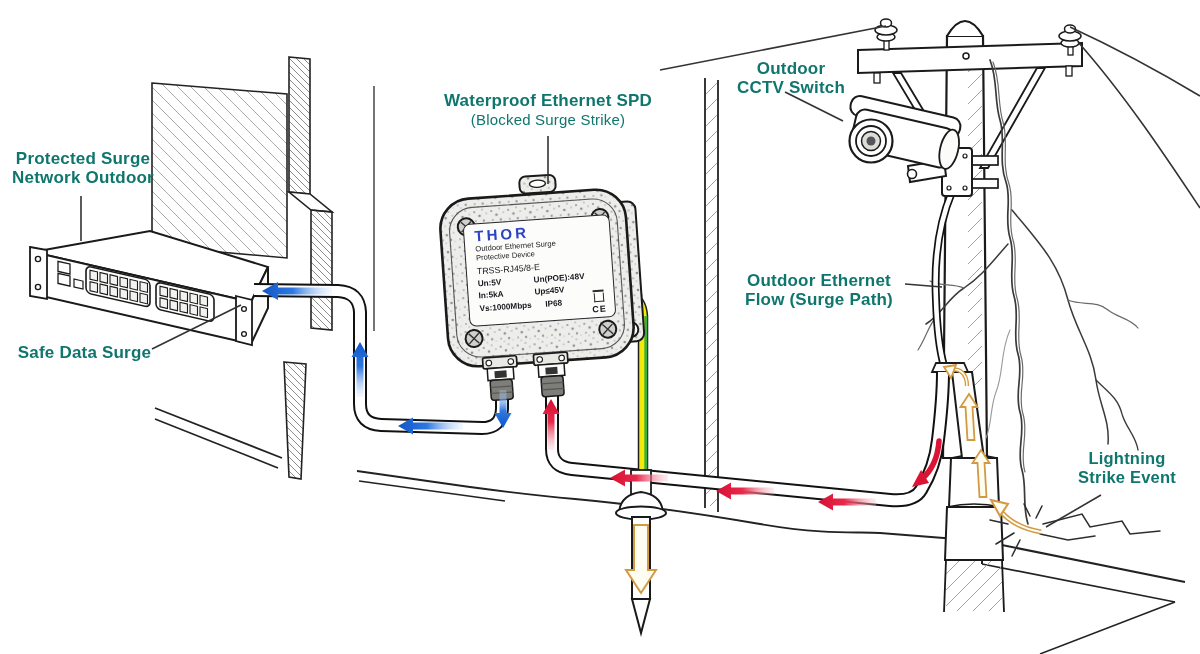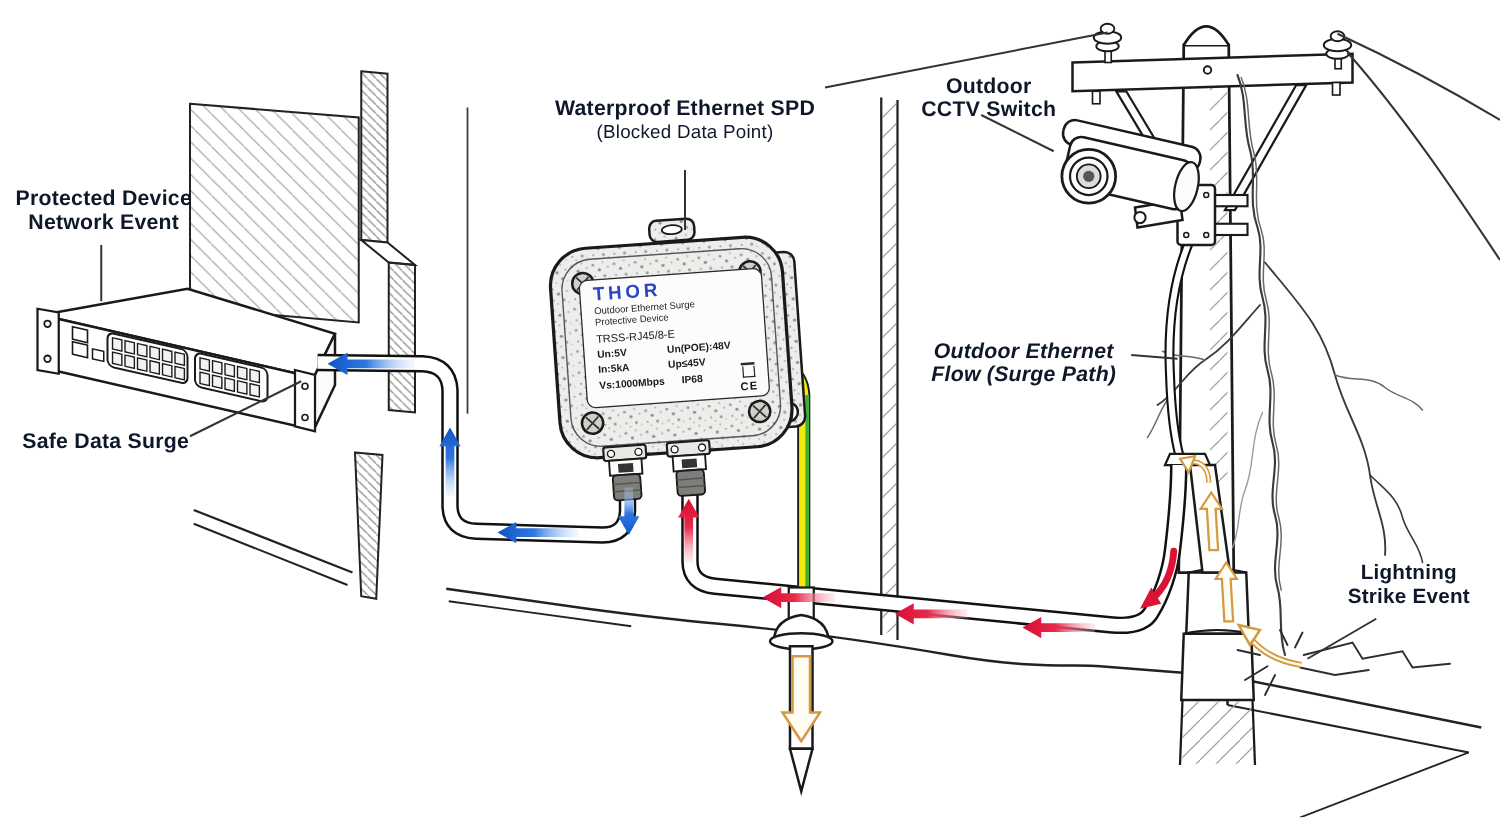--- a/index.html
+++ b/index.html
@@ -1,20 +1,20 @@
 <!DOCTYPE html>
 <html><head>
 <meta charset="utf-8">
 <style>
   html,body{margin:0;padding:0;background:#fff;}
   .stage{position:relative;width:1200px;height:654px;overflow:hidden;background:#fff;
          font-family:"Liberation Sans",sans-serif;color:#101010;}
   .stage svg{position:absolute;left:0;top:0;}
   .lbl{position:absolute;font-weight:bold;font-size:17px;line-height:19px;text-align:center;
-       color:#0f172a;letter-spacing:.2px;white-space:nowrap;}
+       color:#0f766e;letter-spacing:.2px;white-space:nowrap;}
   .lbl .sub{display:block;font-weight:normal;font-size:15px;}
   .lbl span{display:block;}
   
   .dev-label{position:absolute;left:466px;top:219px;width:147px;height:103px;background:#fcfcfa;
     border:1.6px solid #26262b;border-radius:7px;transform:rotate(-4deg);box-sizing:border-box;
     padding:4px 7px 3px 10px;}
   .brand{color:#2b43c4;font-weight:bold;font-size:15px;letter-spacing:3px;line-height:16px;}
   .desc{font-size:7.6px;line-height:8.8px;color:#1c1c22;margin-top:1px;}
   .model{font-size:8.8px;margin-top:3px;color:#15151c;}
   .spec{display:flex;font-size:8.2px;font-weight:bold;margin-top:3.2px;color:#17171e;}
@@ -351,39 +351,39 @@
     <path d="M81,196 L81,241"></path>
     <path d="M152,349 L241,305"></path>
     <path d="M548,136 L548,184"></path>
     <path d="M785,92 L843,121"></path>
     <path d="M905,284 L942,287"></path>
     <path d="M1101,495 L1046,527"></path>
   </g>
 </svg>
 
 <div class="lbl" style="left:0;top:149px;width:166px;">
-  <span>Protected Device</span>
-  <span>Network Event</span>
+  <span>Protected Surge</span>
+  <span>Network Outdoor</span>
 </div>
 
 <div class="lbl" style="left:12px;top:343px;width:145px;">
   <span>Safe Data Surge</span>
 </div>
 
-<div class="lbl" style="left:427px;top:77px;width:242px;">
+<div class="lbl" style="left:427px;top:91px;width:242px;">
   <span>Waterproof Ethernet SPD</span>
-  <span class="sub">(Blocked Data Point)</span>
+  <span class="sub">(Blocked Surge Strike)</span>
 </div>
 
 <div class="lbl" style="left:700px;top:59px;width:182px;">
   <span>Outdoor</span>
   <span>CCTV Switch</span>
 </div>
 
-<div class="lbl" style="left:710px;top:271px;width:218px;font-style:italic;">
+<div class="lbl" style="left:710px;top:271px;width:218px;">
   <span>Outdoor Ethernet</span>
   <span>Flow (Surge Path)</span>
 </div>
 
 <div class="lbl" style="left:1042px;top:449px;width:170px;font-size:16.5px;">
   <span>Lightning</span>
   <span>Strike Event</span>
 </div>
 
 <div class="dev-label">

